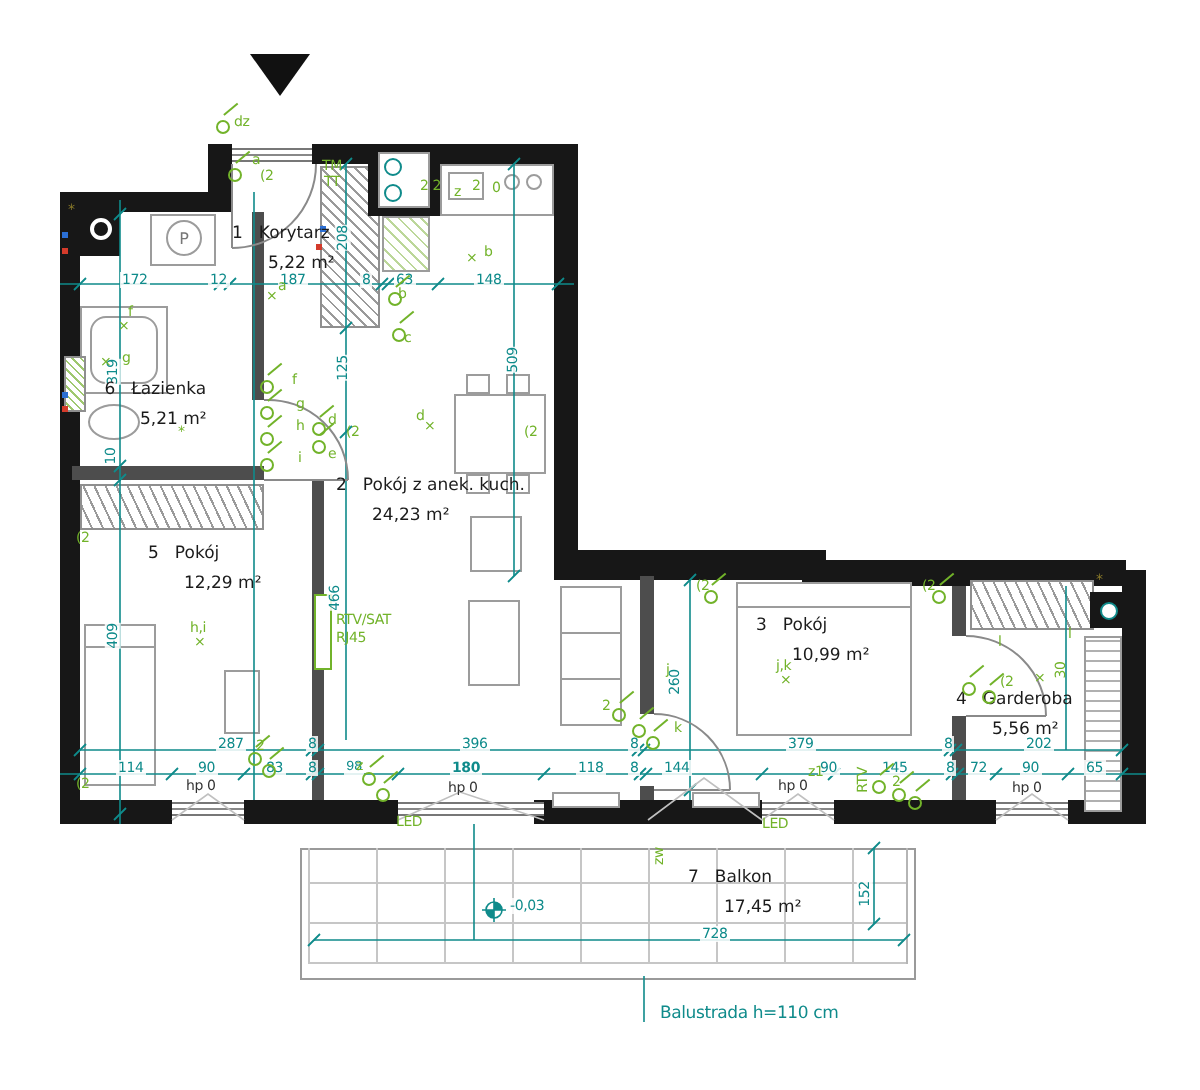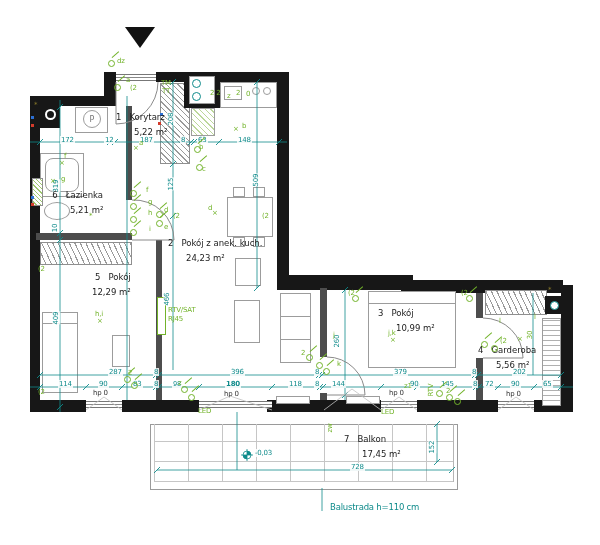--- a/index.html
+++ b/index.html
@@ -243,21 +243,21 @@
       <span class="lbl elec" style="left: 198px; top: 407px;">LED</span>
       <span class="lbl elec" style="left: 381px; top: 408px;">LED</span>
       <span class="lbl olive" style="left: 34px; top: 101px;">*</span>
       <span class="lbl olive" style="left: 548px; top: 286px;">*</span>
     </div>
   <div id="rooms">
       <div class="room-label" style="left: 116px; top: 112px;"><span class="num">1</span><span>Korytarz</span><div class="area">5,22 m²</div></div>
       <div class="room-label" style="left: 168px; top: 238px;"><span class="num">2</span><span>Pokój z anek. kuch.</span><div class="area">24,23 m²</div></div>
       <div class="room-label" style="left: 378px; top: 308px;"><span class="num">3</span><span>Pokój</span><div class="area">10,99 m²</div></div>
       <div class="room-label" style="left: 478px; top: 345px;"><span class="num">4</span><span>Garderoba</span><div class="area">5,56 m²</div></div>
-      <div class="room-label" style="left: 74px; top: 272px; text-align: right;"><span class="num">5</span><span>Pokój</span><div class="area">12,29 m²</div></div>
+      <div class="room-label" style="left: 74px; top: 272px;"><span class="num">5</span><span>Pokój</span><div class="area">12,29 m²</div></div>
       <div class="room-label" style="left: 52px; top: 190px; text-align: center;"><span class="num">6</span><span>Łazienka</span><div class="area">5,21 m²</div></div>
       <div class="room-label" style="left: 344px; top: 434px;"><span class="num">7</span><span>Balkon</span><div class="area">17,45 m²</div></div>
     </div>
   <div id="glyphs">
       <div class="glyph" style="left: 108px; top: 60px;"></div>
       <div class="glyph" style="left: 114px; top: 84px;"></div>
       <div class="glyph" style="left: 130px; top: 190px;"></div>
       <div class="glyph" style="left: 130px; top: 203px;"></div>
       <div class="glyph" style="left: 130px; top: 216px;"></div>
       <div class="glyph" style="left: 130px; top: 229px;"></div>

